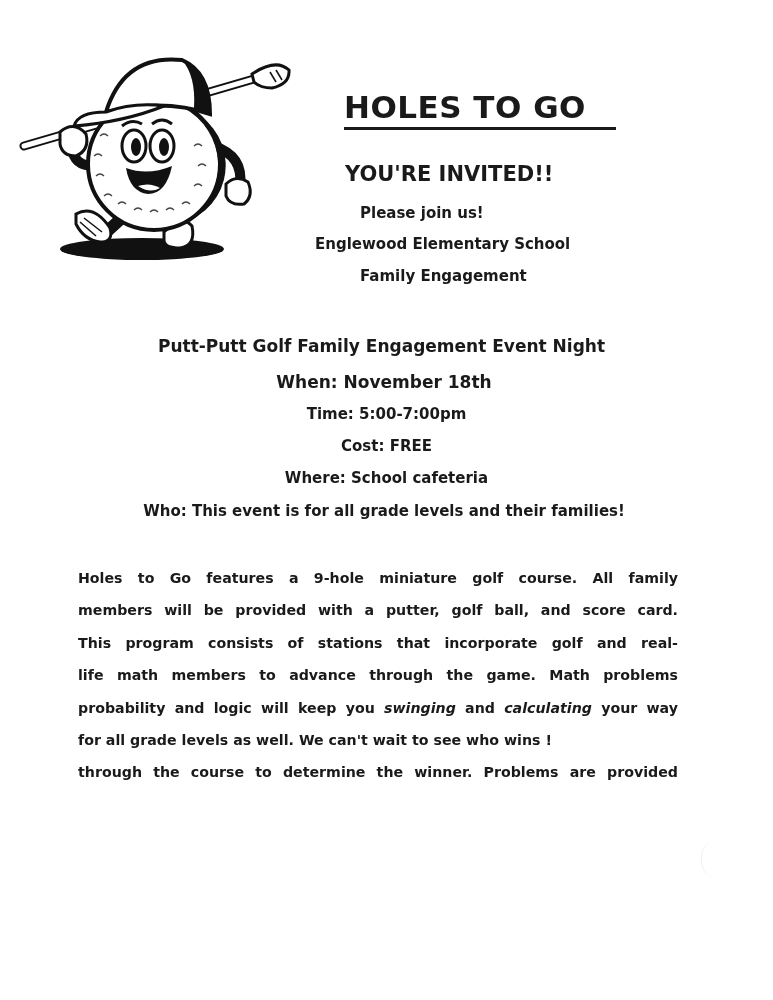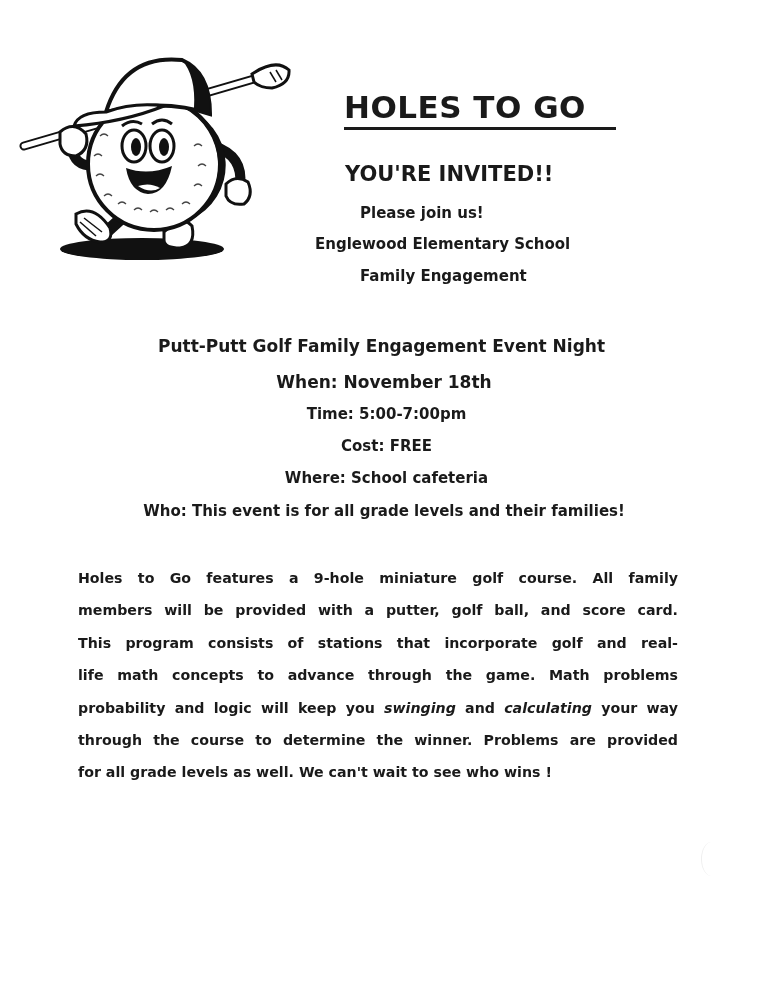--- a/index.html
+++ b/index.html
@@ -111,19 +111,19 @@
   <div class="d-line">Time: 5:00-7:00pm</div>
   <div class="d-line">Cost: FREE</div>
   <div class="d-line">Where: School cafeteria</div>
   <div class="d-who">Who: This event is for all grade levels and their families!</div>
 </div>
 
 <div class="body-text">
   <span class="ln">Holes to Go features a 9-hole miniature golf course. All family</span>
   <span class="ln">members will be provided with a putter, golf ball, and score card.</span>
   <span class="ln">This program consists of stations that incorporate golf and real-</span>
-  <span class="ln">life math concepts to advance through the game. Math problems</span>
+  <span class="ln">life math members to advance through the game. Math problems</span>
   <span class="ln"><span>probability and logic will keep you </span><em>swinging</em><span> and </span><em>calculating</em><span> your way</span></span>
+  <span class="ln last">for all grade levels as well. We can't wait to see who wins !</span>
   <span class="ln">through the course to determine the winner. Problems are provided</span>
-  <span class="ln last">for all grade levels as well. We can't wait to see who wins !</span>
 </div>
 
 <div class="faint-mark"></div>
 
 </body></html>

